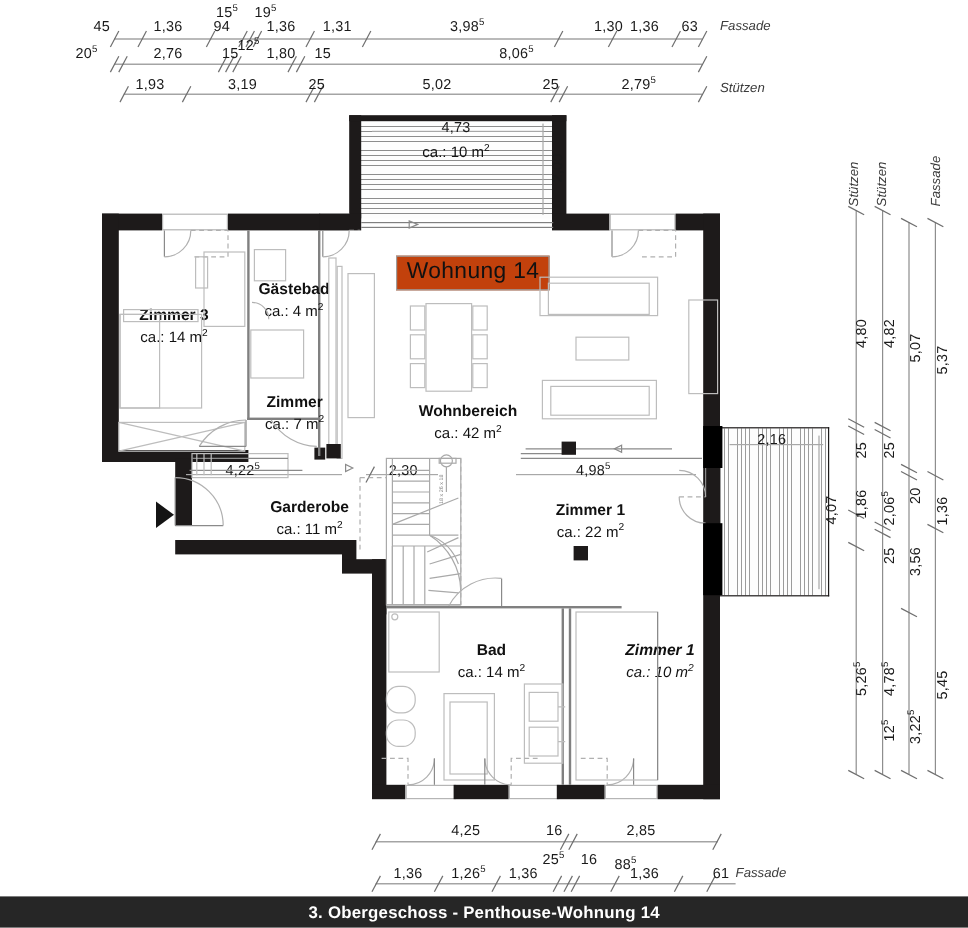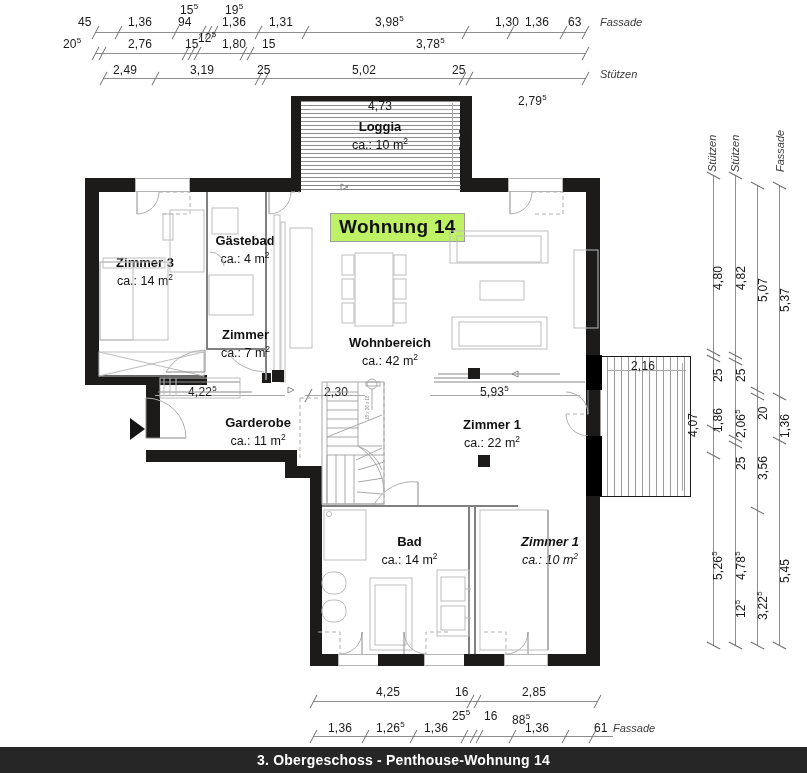--- a/index.html
+++ b/index.html
@@ -32,22 +32,22 @@
   .axlabel-v{position:absolute;font-size:11px;font-style:italic;color:#3b3b3b;
              white-space:nowrap;transform-origin:left top;transform:rotate(-90deg);}
 
   
   .room{position:absolute;text-align:center;white-space:nowrap;}
   .room .nm{font-size:13px;font-weight:bold;color:#111;line-height:1.35;}
   .room .ar{font-size:12.5px;color:#111;line-height:1.35;}
   .room .ar sup{font-size:8.5px;vertical-align:super;}
 
   
-  #wohnung-title{position:absolute;border:1px solid #9d9d9d;background:#bef264;
-       padding:2px 8px 3px 8px;font-size:19px;font-weight:bold;color:#111;
+  #wohnung-title{position:absolute;border:1px solid #9d9d9d;background:#c2410c;
+       padding:2px 8px 3px 8px;font-size:19px;font-weight:normal;color:#111;
        letter-spacing:.3px;}
 
   
   .hatch-h{position:absolute;
      background-image:repeating-linear-gradient(0deg,#8d8d8d 0px,#8d8d8d 0.7px,
         rgba(255,255,255,0) 0.7px,rgba(255,255,255,0) 4px);
      background-color:#fdfdfd;}
   .hatch-v{position:absolute;
      background-image:repeating-linear-gradient(90deg,#9b9b9b 0px,#9b9b9b 0.7px,
         rgba(255,255,255,0) 0.7px,rgba(255,255,255,0) 3.5px);
@@ -87,21 +87,21 @@
   <div class="tick" style="left:305px;top:25px;"></div>
   <div class="tick" style="left:465px;top:25px;"></div>
   <div class="tick" style="left:510px;top:25px;"></div>
   <div class="tick" style="left:563px;top:25px;"></div>
   <div class="tick" style="left:585px;top:25px;"></div>
 
   <div class="dimtxt" style="left:78px;top:14px;"><span>45</span><sup></sup></div>
   <div class="dimtxt" style="left:128px;top:14px;"><span>1,36</span><sup></sup></div>
   <div class="dimtxt" style="left:178px;top:14px;"><span>94</span><sup></sup></div>
   <div class="dimtxt" style="left:180px;top:2px;"><span>15</span><sup>5</sup></div>
-  <div class="dimtxt" style="left:225px;top:2px;"><span>19</span><sup>5</sup></div>
+  <div class="dimtxt" style="left:212px;top:2px;"><span>19</span><sup>5</sup></div>
   <div class="dimtxt" style="left:198px;top:30px;"><span>12</span><sup>5</sup></div>
   <div class="dimtxt" style="left:222px;top:14px;"><span>1,36</span><sup></sup></div>
   <div class="dimtxt" style="left:269px;top:14px;"><span>1,31</span><sup></sup></div>
   <div class="dimtxt" style="left:375px;top:14px;"><span>3,98</span><sup>5</sup></div>
   <div class="dimtxt" style="left:477px;top:14px;margin-left:18px;"><span>1,30</span><sup></sup></div>
   <div class="dimtxt" style="left:525px;top:14px;"><span>1,36</span><sup></sup></div>
   <div class="dimtxt" style="left:568px;top:14px;"><span>63</span><sup></sup></div>
   <div class="axlabel" style="left:600px;top:16px;">Fassade</div>
 
   <div class="dim-line" style="left:95px;top:53px;width:490px;"></div>
@@ -112,37 +112,37 @@
   <div class="tick" style="left:197px;top:46px;"></div>
   <div class="tick" style="left:243px;top:46px;"></div>
   <div class="tick" style="left:250px;top:46px;"></div>
   <div class="tick" style="left:585px;top:46px;"></div>
 
   <div class="dimtxt" style="left:63px;top:36px;"><span>20</span><sup>5</sup></div>
   <div class="dimtxt" style="left:128px;top:36px;"><span>2,76</span><sup></sup></div>
   <div class="dimtxt" style="left:185px;top:36px;"><span>15</span><sup></sup></div>
   <div class="dimtxt" style="left:222px;top:36px;"><span>1,80</span><sup></sup></div>
   <div class="dimtxt" style="left:262px;top:36px;"><span>15</span><sup></sup></div>
-  <div class="dimtxt" style="left:416px;top:36px;"><span>3,78</span><sup>5</sup></div>
+  <div class="dimtxt" style="left:416px;top:36px;"><span>8,06</span><sup>5</sup></div>
 
   <div class="dim-line" style="left:103px;top:78px;width:482px;"></div>
   <div class="tick" style="left:103px;top:71px;"></div>
   <div class="tick" style="left:155px;top:71px;"></div>
   <div class="tick" style="left:258px;top:71px;"></div>
   <div class="tick" style="left:265px;top:71px;"></div>
   <div class="tick" style="left:462px;top:71px;"></div>
   <div class="tick" style="left:469px;top:71px;"></div>
   <div class="tick" style="left:585px;top:71px;"></div>
 
-  <div class="dimtxt" style="left:113px;top:62px;"><span>2,49</span><sup></sup></div>
+  <div class="dimtxt" style="left:113px;top:62px;"><span>1,93</span><sup></sup></div>
   <div class="dimtxt" style="left:190px;top:62px;"><span>3,19</span><sup></sup></div>
   <div class="dimtxt" style="left:257px;top:62px;"><span>25</span><sup></sup></div>
   <div class="dimtxt" style="left:352px;top:62px;"><span>5,02</span><sup></sup></div>
   <div class="dimtxt" style="left:452px;top:62px;"><span>25</span><sup></sup></div>
-  <div class="dimtxt" style="left:518px;top:62px;margin-top:31px;"><span>2,79</span><sup>5</sup></div>
+  <div class="dimtxt" style="left:518px;top:62px;"><span>2,79</span><sup>5</sup></div>
   <div class="axlabel" style="left:600px;top:68px;">Stützen</div>
 </div>
 
 <div>
 
   <div class="dim-vline" style="left:713px;top:175px;height:470px;"></div>
   <div class="tickv" style="left:706px;top:175px;"></div>
   <div class="tickv" style="left:706px;top:352px;"></div>
   <div class="tickv" style="left:706px;top:358px;"></div>
   <div class="tickv" style="left:706px;top:428px;"></div>
@@ -189,21 +189,20 @@
   <div class="dimtxt-v" style="left:777px;top:438px;"><span>1,36</span><sup></sup></div>
   <div class="dimtxt-v" style="left:777px;top:583px;"><span>5,45</span><sup></sup></div>
   <div class="axlabel-v" style="left:774px;top:172px;">Fassade</div>
 </div>
 
 <div class="hatch-h" style="left:300px;top:96px;width:160px;height:86px;"></div>
 <div class="wall" style="left:291px;top:96px;width:10px;height:86px;"></div>
 <div class="wall" style="left:460px;top:96px;width:12px;height:86px;"></div>
 <div class="wall" style="left:291px;top:96px;width:181px;height:5px;"></div>
 <div class="room" style="left:300px;top:118px;width:160px;">
-  <div class="nm">Loggia</div>
   <div class="ar"><span>ca.: 10 m</span><sup>2</sup></div>
 </div>
 <div class="hline" style="left:310px;top:109px;width:143px;"></div>
 <div class="dimtxt" style="left:368px;top:98px;"><span>4,73</span><sup></sup></div>
 <div class="vline" style="left:452px;top:103px;height:76px;"></div>
 <div class="dimtxt-v" style="left:456px;top:152px;"><span>2,00</span><sup></sup></div>
 
 <div class="wall" style="left:85px;top:178px;width:50px;height:14px;"></div>
 <div class="thin2" style="left:135px;top:178px;width:55px;height:14px;background:#fff;"></div>
 <div class="wall" style="left:190px;top:178px;width:77px;height:14px;"></div>
@@ -301,21 +300,21 @@
 <div class="dimtxt" style="left:631px;top:358px;"><span>2,16</span><sup></sup></div>
 <div class="vline" style="left:682px;top:363px;height:128px;"></div>
 <div class="dimtxt-v" style="left:685px;top:437px;"><span>4,07</span><sup></sup></div>
 
 <div class="hline" style="left:155px;top:395px;width:130px;"></div>
 <div class="dimtxt" style="left:188px;top:384px;"><span>4,22</span><sup>5</sup></div>
 <div class="hline" style="left:305px;top:395px;width:60px;"></div>
 <div class="tick" style="left:308px;top:388px;"></div>
 <div class="dimtxt" style="left:324px;top:384px;"><span>2,30</span><sup></sup></div>
 <div class="hline" style="left:430px;top:395px;width:150px;"></div>
-<div class="dimtxt" style="left:480px;top:384px;"><span>5,93</span><sup>5</sup></div>
+<div class="dimtxt" style="left:480px;top:384px;"><span>4,98</span><sup>5</sup></div>
 
 <div id="entrance-arrow" style="left:130px;top:418px;"></div>
 
 <svg class="abs" style="left:0;top:0;width:807px;height:773px;pointer-events:none;">
 
   <g>
     <path class="dl" d="M137,192 L137,214"></path>
     <path class="dc" d="M137,214 A22,22 0 0 0 159,192"></path>
     <path class="dash" d="M159,192 L190,192 L190,214 L159,214"></path>
   </g>

